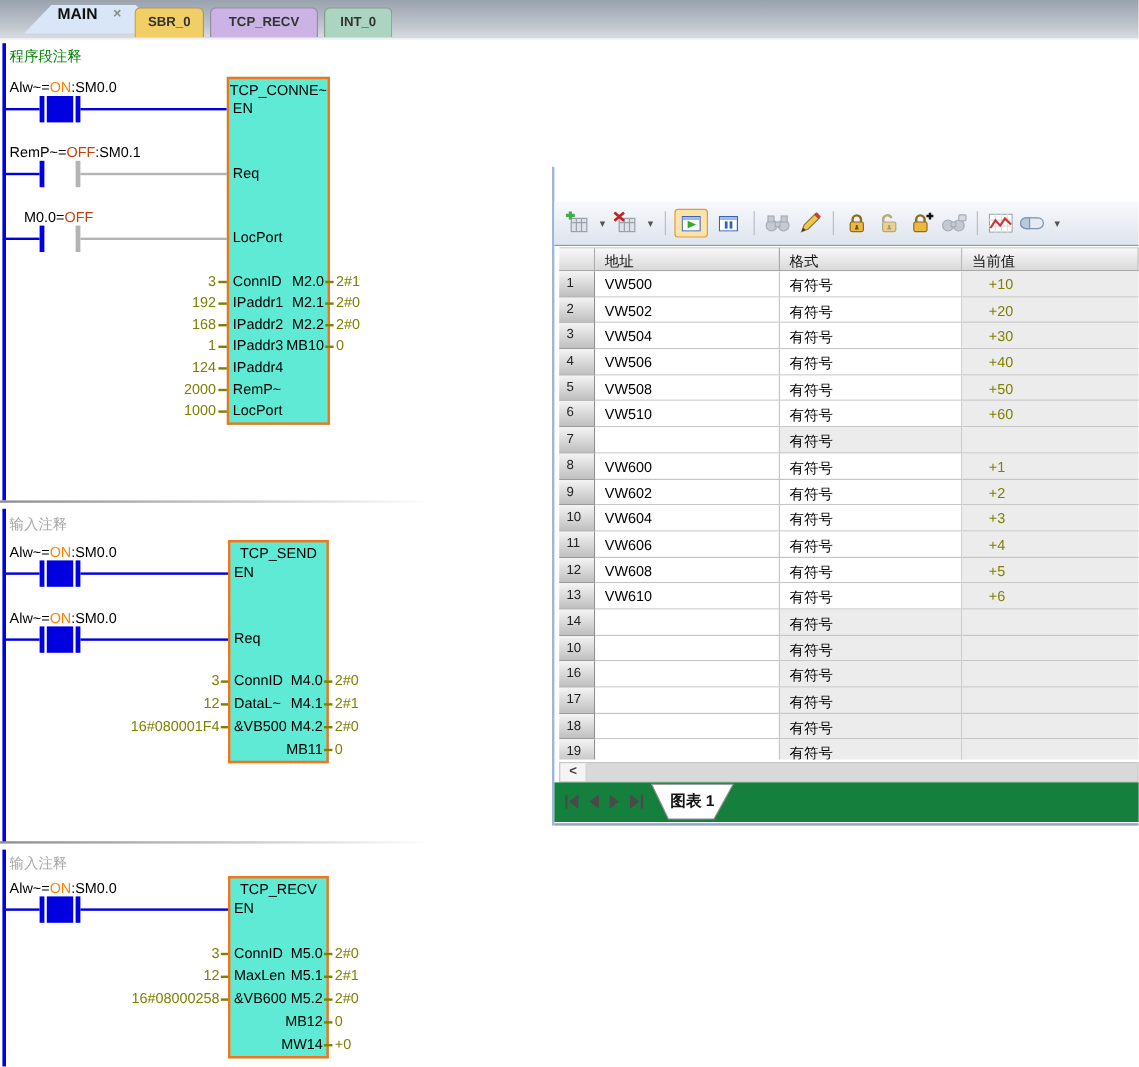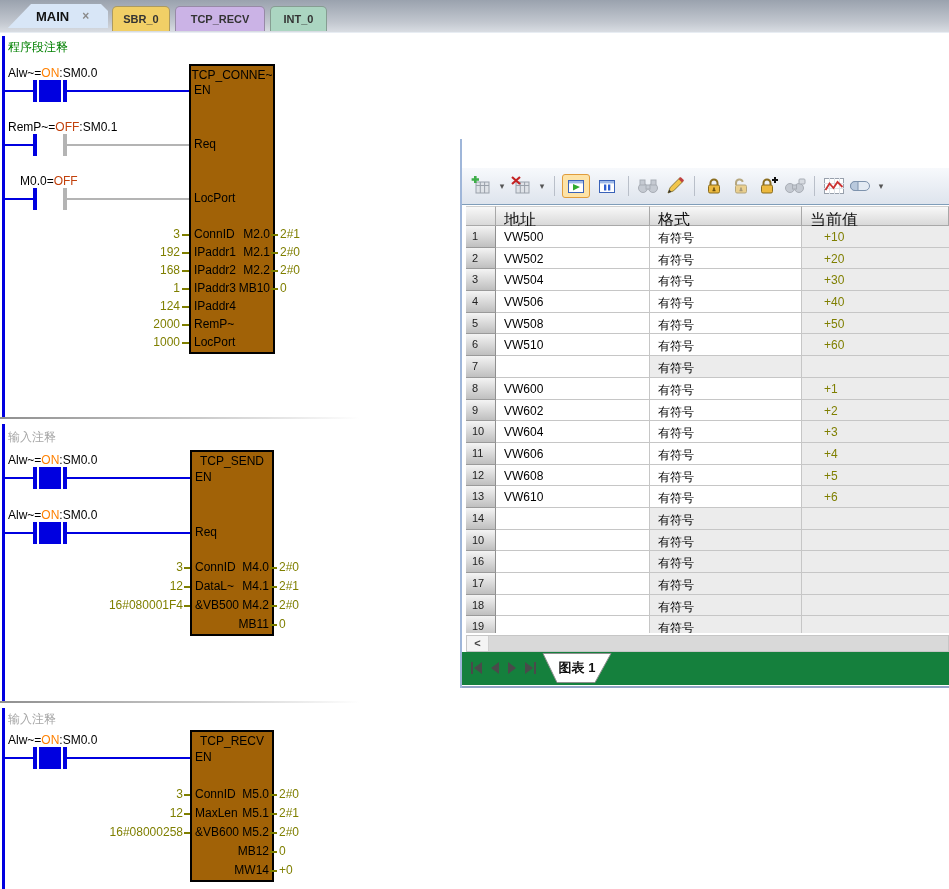--- a/index.html
+++ b/index.html
@@ -2,36 +2,36 @@
 <html><head>
 <meta charset="utf-8">
 <style>
   html,body{margin:0;padding:0;background:#fff}
   .screen{position:relative;width:949px;height:889px;background:#fff;overflow:hidden;
           font-family:"Liberation Sans",sans-serif;font-size:12px;color:#000}
   
   .tabbar{position:absolute;left:0;top:0;width:949px;height:32px;
           background:linear-gradient(#9aa2ae,#c2c7cf 70%,#d9dde3);border-bottom:1px solid #e8edf3}
   .tab{position:absolute;font-weight:bold;color:#333;text-align:center;cursor:default}
-  .tab-main{left:4px;top:4px;width:104px;height:24px;background:#d8e6f7;
+  .tab-main{left:16px;top:4px;width:104px;height:24px;background:#d8e6f7;
             clip-path:polygon(27px 0,97px 0,104px 7px,104px 28px,0 28px);
-            display:flex;align-items:center;font-size:13px;color:#111}
+            display:flex;font-size:13px;color:#111}
   .tab-sm{top:6px;height:25px;line-height:25px;font-size:11px;border:1px solid rgba(90,90,90,.45);
           border-bottom:none;border-radius:5px 5px 0 0;box-sizing:border-box}
   
   .rail{position:absolute;left:2px;width:3px;background:#0000e0}
   .wire{position:absolute;height:2px}
   .wblue{background:#0000e0}.wgray{background:#b4b4b4}
   .vbar{position:absolute;width:4px;height:22px}
   .csq{position:absolute;width:22px;height:22px;background:#0000e0}
   .lab{position:absolute;white-space:nowrap}
   .hl-on{color:#ff8000}.hl-off{color:#c2410c}
   .comment-g{position:absolute;color:#008000;white-space:nowrap}
   .comment-gray{position:absolute;color:#a6a6a6;white-space:nowrap}
-  .block{position:absolute;border:2px solid #000000;background:#a16207;box-sizing:content-box}
+  .block{position:absolute;border:2px solid #f97316;background:#5eead4;box-sizing:content-box}
   .btitle{position:absolute;left:0;right:0;top:2px;text-align:center;white-space:nowrap}
   .pin{position:absolute;left:3px;white-space:nowrap}
   .pinr{position:absolute;right:3px;white-space:nowrap}
   .tick{position:absolute;height:2px;background:#7f7f00}
   .val{position:absolute;color:#7f7f00;white-space:nowrap}
   .valr{position:absolute;color:#7f7f00;white-space:nowrap;text-align:right}
   .nsep{position:absolute;left:0;height:2px;
         background:linear-gradient(to right,#8f8f8f,#c9c9c9 55%,rgba(255,255,255,0))}
   
   .panel{position:absolute;left:460px;top:139px;width:487px;height:549px;background:#fff;
@@ -45,21 +45,21 @@
   .ticon{width:24px;height:22px;display:flex;align-items:center;justify-content:center;flex:none}
   .tbtn{width:26px;height:22px;display:flex;align-items:center;justify-content:center;flex:none;
         border:1px solid transparent;border-radius:3px}
   .tbtn.active{background:#fde3a7;border-color:#e09c3c}
   .dd{font-size:9px;color:#555;width:10px;flex:none;text-align:center}
   .tsep{width:1px;height:20px;background:#b9bfc9;margin:0 4px;flex:none}
   
   .thead{position:absolute;left:4px;top:67px;height:20px}
   .hcell{position:absolute;top:0;height:20px;background:linear-gradient(#f8f8f8,#d9d9d9);
          border-right:1px solid #a8a8a8;border-bottom:1px solid #a8a8a8;border-top:1px solid #cfcfcf;
-         box-sizing:border-box;font-size:16px;color:#111;padding:3px 0 0 8px}
+         box-sizing:border-box;font-size:12px;color:#111;padding:3px 0 0 8px}
   .rows{position:absolute;left:0;top:87px;width:487px;height:407px;overflow:hidden}
   .trow{position:relative;height:21.7px}
   .tcell{position:absolute;top:0;height:21.7px;box-sizing:border-box;font-size:12px;overflow:hidden}
   .tnum{left:4px;width:30px;background:linear-gradient(#f4f4f4,#bfbfbf);
         border-right:1px solid #8f8f8f;border-bottom:1px solid #9a9a9a;
         font-size:11px;color:#222;padding:4px 0 0 6px}
   .taddr{left:34px;width:154px;background:#fff;border-right:1px solid #c6c6c6;
          border-bottom:1px solid #c6c6c6;padding:4px 0 0 8px}
   .tfmt{left:188px;width:152px;background:#fff;border-right:1px solid #c6c6c6;
         border-bottom:1px solid #c6c6c6;padding:4px 0 0 8px}

